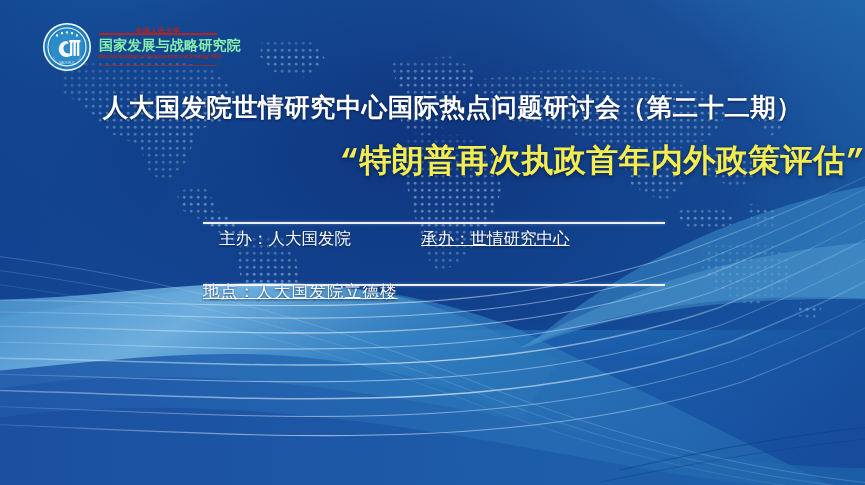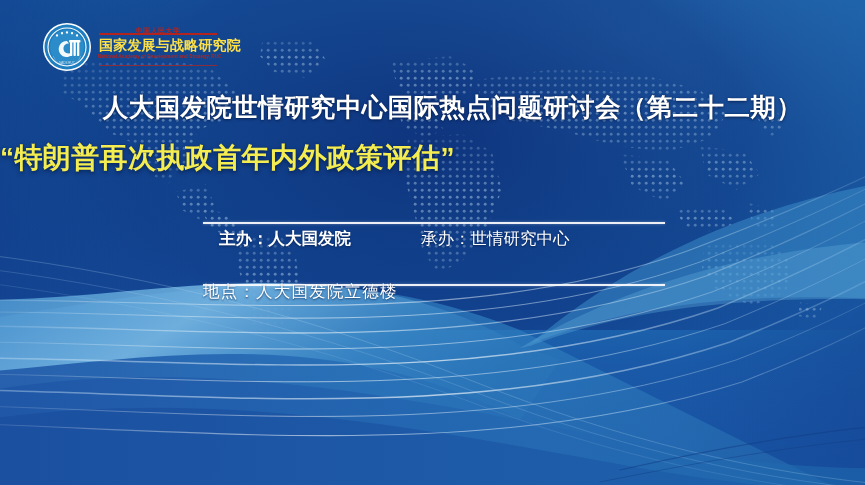--- a/index.html
+++ b/index.html
@@ -102,21 +102,21 @@
   .logo-cn-small span {
     background: transparent;
     padding: 0 3px;
   }
   .logo-cn-main {
     position: absolute;
     top: 11px; left: 0; right: 0;
     text-align: left;
     font-size: 14px;
     font-weight: bold;
-    color: #fde047;
+    color: #86efac;
     letter-spacing: 0.2px;
     line-height: 16px;
     white-space: nowrap;
     font-family: "DejaVu Sans", sans-serif;
   }
   .logo-en {
     position: absolute;
     top: 28px; left: 0; right: 0;
     text-align: center;
     font-size: 4.6px;
@@ -140,28 +140,28 @@
     letter-spacing: 0.4px;
     white-space: nowrap;
     text-shadow: 0 1px 3px rgba(3,26,70,0.75), 0 0 1px rgba(3,26,70,0.9);
     font-family: "DejaVu Sans", sans-serif;
     padding-left: 40px;
   }
   .title-sub {
     position: absolute;
     left: 0; right: 0;
     top: 139px;
-    text-align: left;
-    font-size: 28px;
+    text-align: right;
+    font-size: 32px;
     font-weight: bold;
     color: #f4ed52;
     letter-spacing: 0.4px;
     white-space: nowrap;
     text-shadow: 0 2px 4px rgba(3,26,70,0.7), 0 0 1px rgba(3,26,70,0.9);
-    font-family: Liberation Sans, sans-serif;
+    font-family: Liberation Mono, monospace;
   }
 
   
   .info-block {
     position: absolute;
     left: 203px;
     top: 222px;
     width: 462px;
   }
   .rule {
@@ -177,24 +177,24 @@
     color: #ffffff;
     font-size: 16.5px;
     font-family: "DejaVu Sans", sans-serif;
     text-shadow: 0 1px 2px rgba(3,26,70,0.7);
   }
   .info-cell-a {
     width: 218px;
     flex: 0 0 auto;
     padding-left: 16px;
     box-sizing: border-box;
-    font-weight: bold;
   }
   .info-cell-b {
     flex: 1 1 auto;
+    text-decoration: underline;
   }
   .info-row.row2 .info-cell-b { letter-spacing: 1.2px; margin-top: 46px; }
 </style>
 </head>
 <body>
 
 <div class="stage">
 
   <div class="bg-base"></div>
   <div class="bg-dark-wedge"></div>

